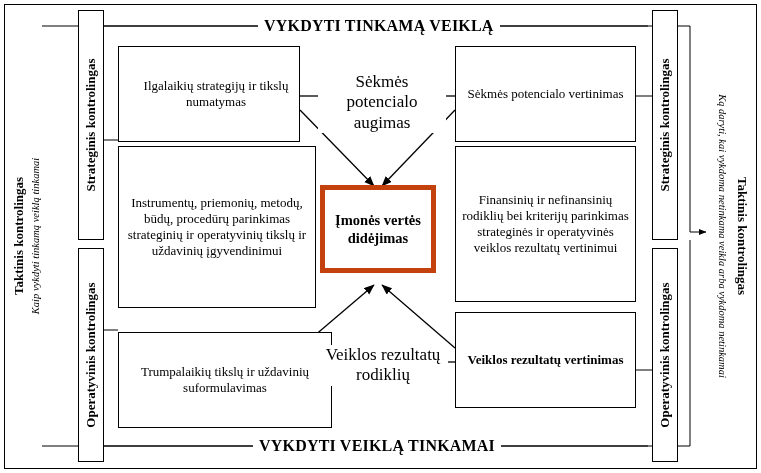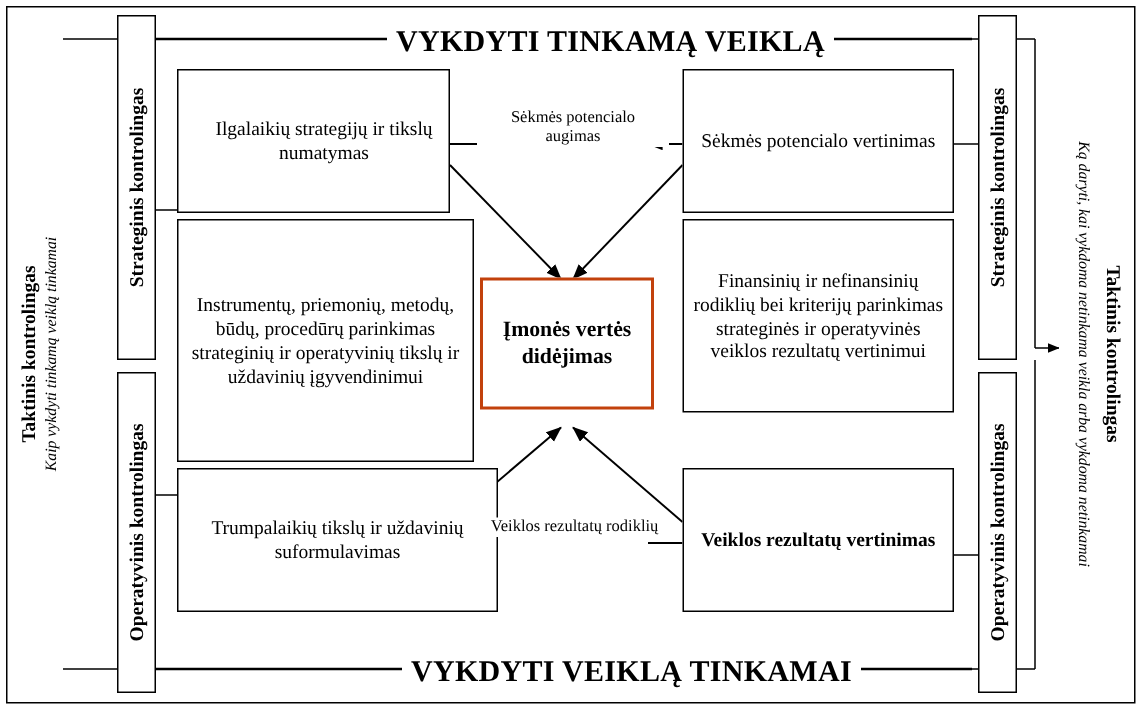--- a/index.html
+++ b/index.html
@@ -54,47 +54,47 @@
     font-weight: normal;
     font-style: italic;
     font-size: 10.5px;
   }
   .vtext.rot-right {
     transform: translate(-50%,-50%) rotate(90deg);
   }
   .label {
     position: absolute;
     text-align: center;
-    font-size: 11px;
+    font-size: 17px;
     line-height: 1.2;
     background: #fff;
     padding: 0 4px;
   }
   .center-box {
     position: absolute;
-    border: 2px solid #c2410c;
+    border: 5px solid #c2410c;
     background: #fff;
     display: flex;
     align-items: center;
     justify-content: center;
     text-align: center;
     font-weight: bold;
     font-size: 14.5px;
     line-height: 1.25;
     box-sizing: border-box;
   }
   svg.overlay {
     position: absolute;
     left: 0; top: 0;
     width: 761px; height: 473px;
     pointer-events: none;
   }
   .title-band {
     position: absolute;
-    font-size: 20px;
+    font-size: 16px;
     font-weight: bold;
     letter-spacing: .2px;
     background: #fff;
     padding: 0 6px;
     white-space: nowrap;
   }
 </style>
 </head>
 <body>
 
@@ -133,21 +133,21 @@
     <line x1="300" y1="110" x2="374" y2="186" stroke="#000" stroke-width="1.3" marker-end="url(#ah)"></line>
     <line x1="455" y1="110" x2="382" y2="186" stroke="#000" stroke-width="1.3" marker-end="url(#ah)"></line>
 
     <line x1="455" y1="362" x2="432" y2="362" stroke="#000" stroke-width="1.3"></line>
     <line x1="300" y1="362" x2="322" y2="362" stroke="#000" stroke-width="1.3" marker-end="url(#ah)"></line>
     <line x1="300" y1="348" x2="374" y2="285" stroke="#000" stroke-width="1.3" marker-end="url(#ah)"></line>
     <line x1="455" y1="348" x2="382" y2="285" stroke="#000" stroke-width="1.3" marker-end="url(#ah)"></line>
   </svg>
 
   <div class="title-band" style="left:258px; top:17px;">VYKDYTI TINKAMĄ VEIKLĄ</div>
-  <div class="title-band" style="left:268px; top:437px;text-align:right;">VYKDYTI VEIKLĄ TINKAMAI</div>
+  <div class="title-band" style="left:253px; top:437px;text-align:right;">VYKDYTI VEIKLĄ TINKAMAI</div>
 
   <div class="vbox" style="left:8px; top:26px; width:34px; height:420px; border:none;">
     <div class="vtext" style="left:11px; top:50%;">Taktinis kontrolingas</div>
     <div class="vtext plain" style="left:27px; top:50%;">Kaip vykdyti tinkamą veiklą tinkamai</div>
   </div>
 
   <div class="vbox" style="left:706px; top:26px; width:48px; height:420px; border:none;">
     <div class="vtext rot-right" style="left:36px; top:50%;">Taktinis kontrolingas</div>
     <div class="vtext rot-right plain" style="left:16px; top:50%;">Ką daryti, kai vykdoma netinkama veikla arba vykdoma netinkamai</div>
   </div>
@@ -167,29 +167,29 @@
   </div>
 
   <div class="box" style="left:118px; top:46px; width:182px; height:96px;padding-left:18px;">
     <span>Ilgalaikių strategijų ir tikslų numatymas</span>
   </div>
 
   <div class="box" style="left:118px; top:146px; width:198px; height:162px;">
     <span>Instrumentų, priemonių, metodų, būdų, procedūrų parinkimas strateginių ir operatyvinių tikslų ir uždavinių įgyvendinimui</span>
   </div>
 
-  <div class="box" style="left:118px; top:312px; width:214px; height:96px;text-align:center;">
+  <div class="box" style="left:118px; top:332px; width:214px; height:96px;text-align:center;">
     <span>Trumpalaikių tikslų ir uždavinių suformulavimas</span>
   </div>
 
   <div class="box" style="left:455px; top:46px; width:181px; height:96px;">
     <span>Sėkmės potencialo vertinimas</span>
   </div>
 
-  <div class="box" style="left:455px; top:146px; width:181px; height:129px;">
+  <div class="box" style="left:455px; top:146px; width:181px; height:156px;">
     <span>Finansinių ir nefinansinių rodiklių bei kriterijų parinkimas strateginės ir operatyvinės veiklos rezultatų vertinimui</span>
   </div>
 
   <div class="box" style="left:455px; top:312px; width:181px; height:96px;font-weight:bold;">
     <span>Veiklos rezultatų vertinimas</span>
   </div>
 
   <div class="center-box" style="left:320px; top:185px; width:116px; height:88px;">
     <span>Įmonės vertės didėjimas</span>
   </div>

